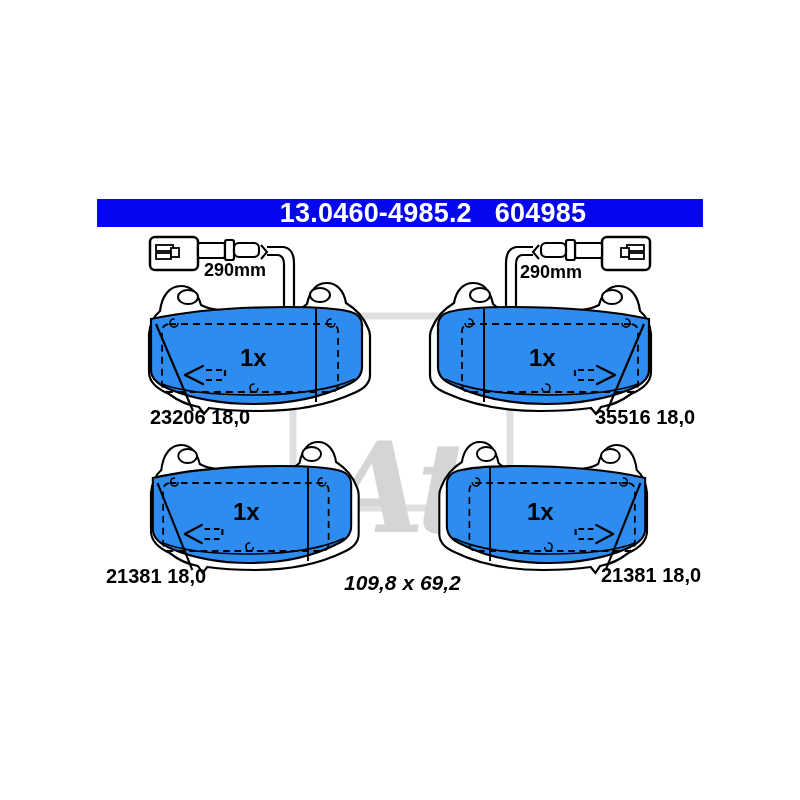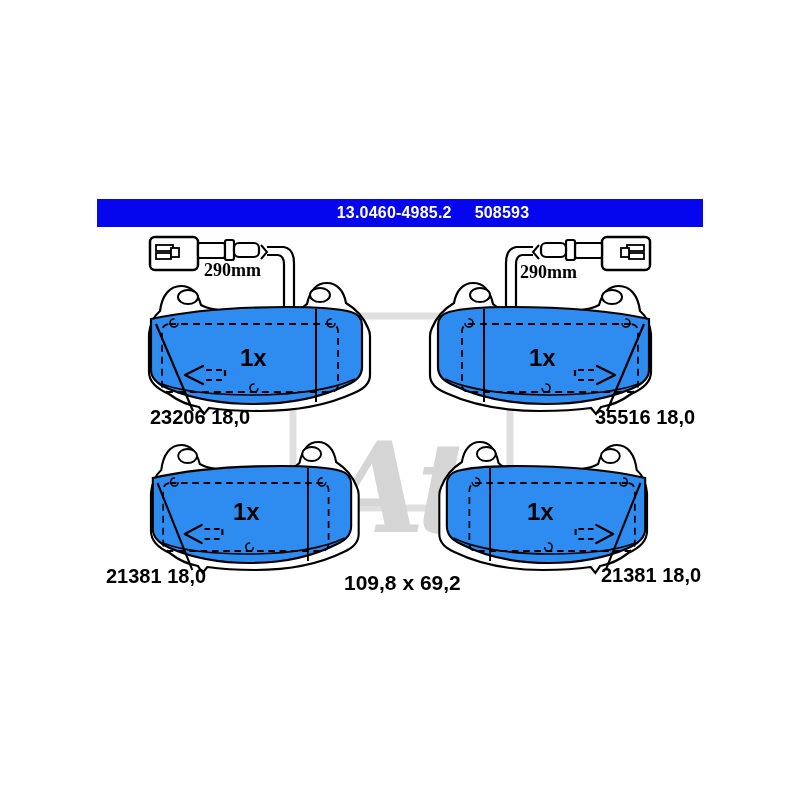--- a/index.html
+++ b/index.html
@@ -9,29 +9,29 @@
   }
   html,body{margin:0;padding:0;}
   body{background:#fff;font-family:"Liberation Sans",sans-serif;}
   .stage{position:relative;width:800px;height:800px;background:var(--background);overflow:hidden;}
   .header-bar{
     position:absolute;left:97px;top:199px;width:606px;height:28px;
     background:var(--header-bar);display:flex;align-items:center;justify-content:center;
   }
   .header-inner{
     display:flex;gap:23px;transform:translateX(33px);
-    color:var(--header-text);font-weight:bold;font-size:16px;letter-spacing:.2px;white-space:nowrap;
+    color:var(--header-text);font-weight:bold;font-size:27px;letter-spacing:.2px;white-space:nowrap;
   }
   .draw{position:absolute;left:0;top:0;width:800px;height:800px;}
   .lbl{
     position:absolute;color:var(--label-text);font-weight:bold;white-space:nowrap;line-height:1.1;
   }
   .part-label{font-size:20px;}
-  .dim-label{font-size:21px;}
-  .sensor-label{font-size:18px;font-family:Liberation Serif, serif;}
+  .dim-label{font-size:21px;font-style:italic;}
+  .sensor-label{font-size:18px;}
   .qty-label{font-size:24px;}
 </style>
 </head>
 <body>
 
 <div class="stage">
 
   <svg class="draw" viewBox="0 0 800 800" xmlns="http://www.w3.org/2000/svg">
     <defs>
 
@@ -86,21 +86,21 @@
 
     <use href="#pad" transform="translate(148,278)"></use>
     <use href="#pad" transform="translate(652,278) scale(-1,1)"></use>
     <use href="#pad" transform="translate(150,437) scale(0.94,1)"></use>
     <use href="#pad" transform="translate(648,437) scale(-0.94,1)"></use>
   </svg>
 
   <div class="header-bar">
     <div class="header-inner">
       <span>13.0460-4985.2</span>
-      <span>508593</span>
+      <span>604985</span>
     </div>
   </div>
 
   <div class="lbl sensor-label" style="left:204px;top:261px;">290mm</div>
   <div class="lbl sensor-label" style="left:520px;top:263px;">290mm</div>
 
   <div class="lbl qty-label" style="left:240px;top:345px;">1x</div>
   <div class="lbl qty-label" style="left:529px;top:345px;">1x</div>
   <div class="lbl qty-label" style="left:233px;top:499px;">1x</div>
   <div class="lbl qty-label" style="left:527px;top:499px;">1x</div>

